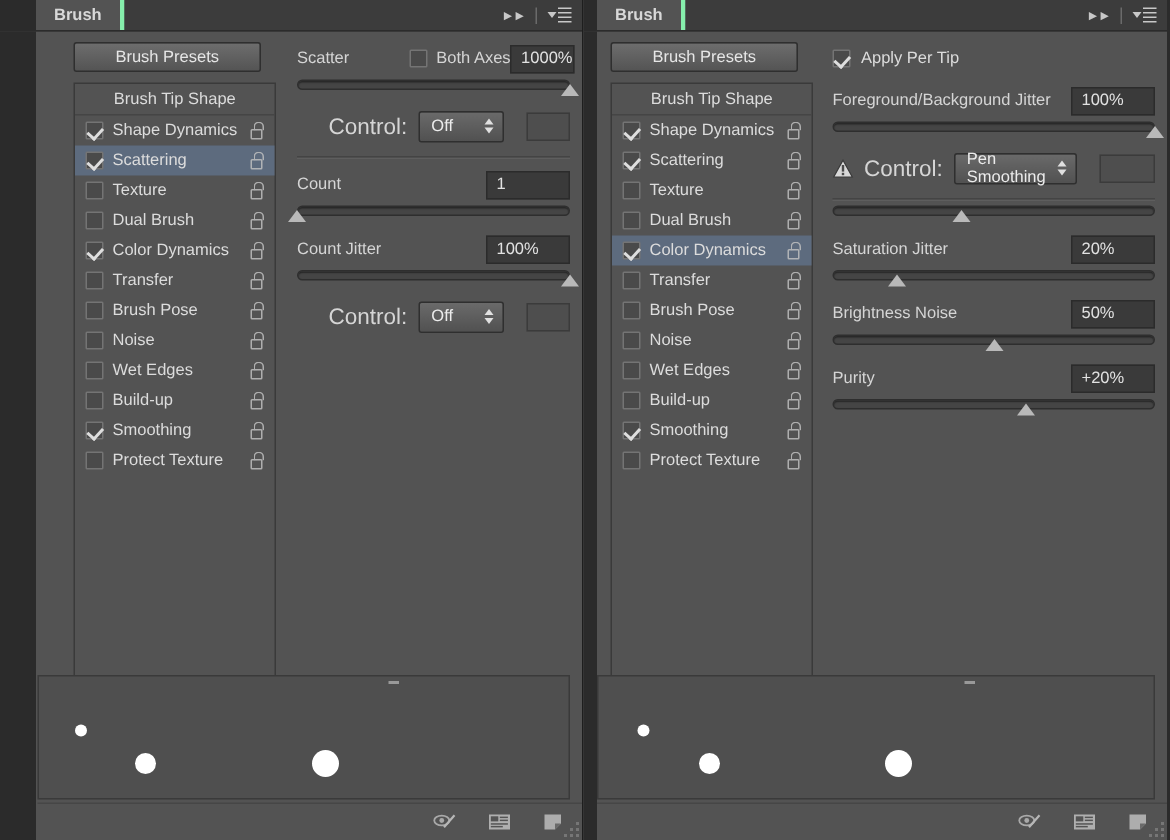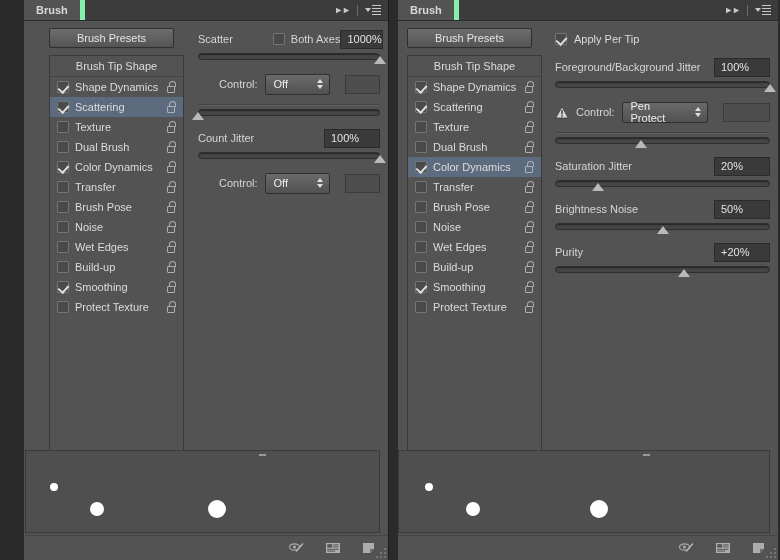--- a/index.html
+++ b/index.html
@@ -26,21 +26,21 @@
     height: 21px; background: #3c3c3c;
     display: flex; align-items: stretch;
     border-bottom: 1px solid #2b2b2b;
     position: relative; flex: 0 0 21px;
   }
   .tabstrip .tabpad { width: 24px; background: #2b2b2b; }
   .tab {
     padding: 0 12px; display: flex; align-items: center;
     background: #535353; color: #d8d8d8;
     font-size: 11px; font-weight: bold;
-    border-right: 5px solid #86efac;
+    border-right: 3px solid #86efac;
   }
   .tabfill { flex: 1; background: #3c3c3c; }
   .tabicons {
     display: flex; align-items: center; gap: 7px;
     padding: 0 7px 0 0; background: #3c3c3c; color: #b4b4b4;
   }
   .ico-chev { font-size: 9px; letter-spacing: -1px; color: #c8c8c8; }
   .ico-sep { width: 1px; height: 11px; background: #6a6a6a; display: inline-block; }
   .ico-menu { display: inline-flex; align-items: center; gap: 1px; }
   .ico-menu .tri {
@@ -128,21 +128,21 @@
     position: absolute; top: 5px; width: 0; height: 0;
     border-left: 6px solid transparent; border-right: 6px solid transparent;
     border-bottom: 8px solid #b9b9b9; transform: translateX(-6px);
     cursor: pointer;
   }
   .divider { height: 1px; background: #444; margin-top: 9px; box-shadow: 0 1px 0 #5e5e5e; }
 
   .ctlrow { display: flex; align-items: center; height: 22px; margin-top: 9px; gap: 7px; }
   .ctlrow .warn { width: 14px; height: 13px; flex: 0 0 14px; position: relative; }
   .ctlrow .warn svg { display: block; }
-  .ctlrow .clabel { color: #d5d5d5; font-size: 11px; text-align: center; }
+  .ctlrow .clabel { color: #d5d5d5; font-size: 15px; text-align: center; }
   .select {
     position: relative; height: 21px; background: linear-gradient(#6a6a6a,#515151);
     border: 1px solid #2f2f2f; border-radius: 2px;
     color: #ececec; font-size: 11px;
     display: flex; align-items: center; padding: 0 20px 0 8px; cursor: pointer;
   }
   .select .arrows {
     position: absolute; right: 6px; top: 50%; transform: translateY(-50%);
     display: flex; flex-direction: column; gap: 2px;
   }
@@ -335,20 +335,24 @@
               <span class="arrows">
                   <i class="up"></i>
                   <i class="dn"></i>
                 </span>
             </span>
             <span class="valbox blank" style="margin-left:8px"></span>
           </div>
 
           <div class="divider"></div>
 
+          <div class="rowline">
+            <span class="name">Count</span>
+            <span class="valbox">1</span>
+          </div>
           <div class="slider">
             <span class="track"></span>
             <span class="thumb" id="th-count" style="left: 0%;"></span>
           </div>
 
           <div class="rowline">
             <span class="name">Count Jitter</span>
             <span class="valbox">100%</span>
           </div>
           <div class="slider">
@@ -568,21 +572,21 @@
           <div class="ctlrow">
             <span class="warn">
               <svg width="14" height="13" viewBox="0 0 14 13">
                 <path d="M7 0.8 L13.2 12 H0.8 Z" fill="#d8d8d8" stroke="#3a3a3a" stroke-width="0.8"></path>
                 <rect x="6.2" y="4" width="1.6" height="4.4" fill="#4a4a4a"></rect>
                 <rect x="6.2" y="9.2" width="1.6" height="1.6" fill="#4a4a4a"></rect>
               </svg>
             </span>
             <span class="clabel">Control:</span>
             <span class="select" style="width:100px">
-              <span>Pen Protect</span>
+              <span>Pen Smoothing</span>
               <span class="arrows">
                   <i class="up"></i>
                   <i class="dn"></i>
                 </span>
             </span>
             <span class="valbox blank" style="margin-left:8px"></span>
           </div>
 
           <div class="divider"></div>
 

